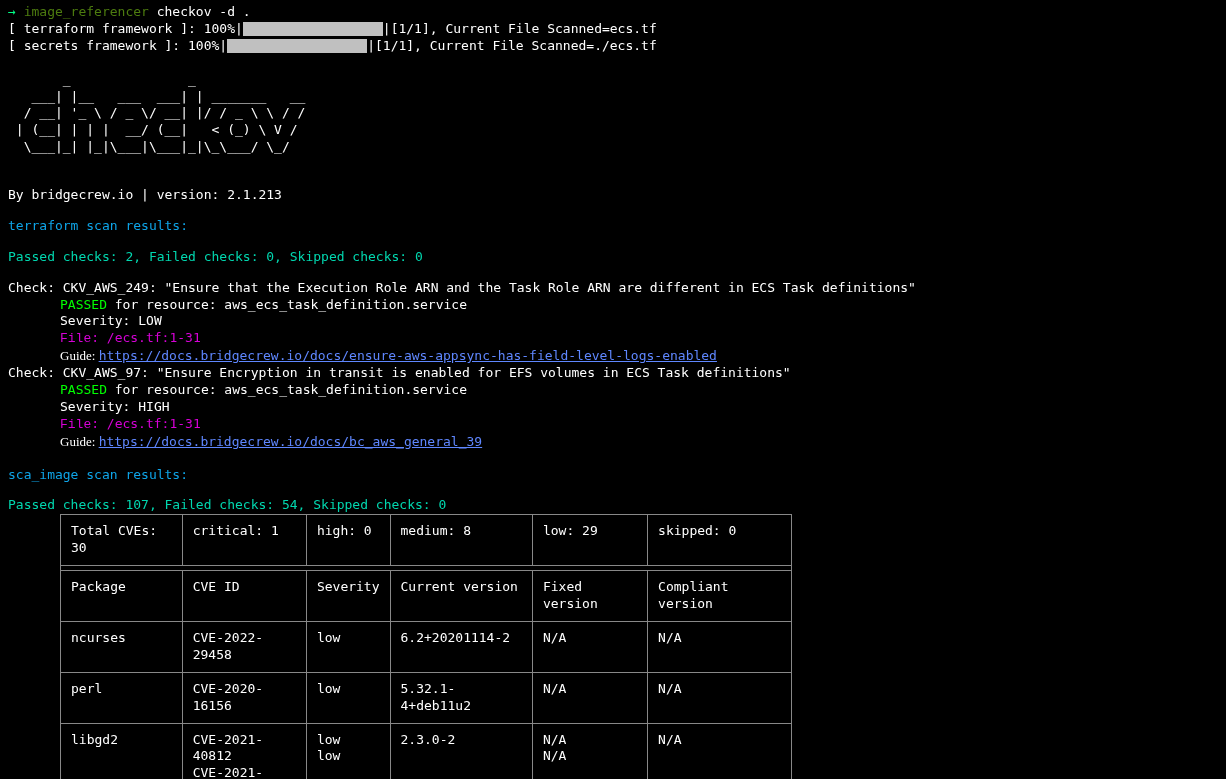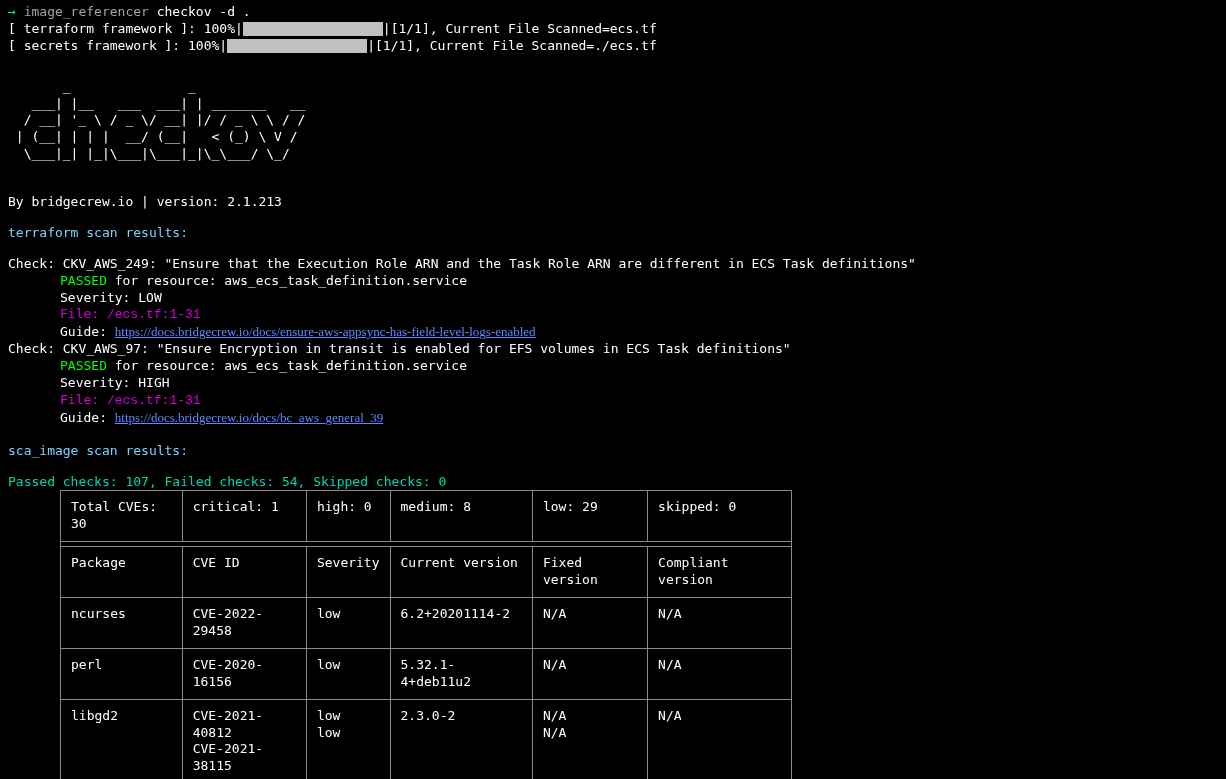--- a/index.html
+++ b/index.html
@@ -6,38 +6,38 @@
     body {
       background: #000;
       color: #fff;
       font-family: 'Menlo', 'Monaco', 'Consolas', monospace;
       font-size: 13px;
       line-height: 1.3;
       padding: 4px 8px;
       width: 1226px;
     }
     .prompt-arrow { color: #00ff87; }
-    .prompt-path { color: #a3a3a3; }
+    .prompt-path { color: #4d7c0f; }
     .cmd { color: #fff; }
     .progress-line { color: #fff; }
     .progress-bar { background: #c0c0c0; color: #c0c0c0; display: inline-block; width: 140px; height: 14px; vertical-align: middle; }
-    .ascii-logo { color: #fff; white-space: pre; margin-top: 24px; margin-bottom: 14px; }
+    .ascii-logo { color: #fff; white-space: pre; margin-top: 17px; margin-bottom: 14px; }
     .byline { color: #fff; }
-    .section-header { color: #7dd3fc; margin-top: 14px; }
+    .section-header { color: #0ea5e9; margin-top: 14px; }
     .summary { color: #00d7af; margin-top: 14px; }
     .check-line { color: #fff; margin-top: 14px; }
     .check-line.nogap { margin-top: 0; }
     .indent { padding-left: 52px; }
     .passed { color: #00ff00; }
     .resource { color: #fff; }
     .severity { color: #fff; }
-    .file-label { color: #d700d7; }
-    .file-path { color: #d700d7; font-family: Liberation Mono, monospace; }
-    .guide-label { color: #fff; }
-    .guide-link { color: #5f87ff; text-decoration: underline; font-family: Liberation Serif, serif; }
+    .file-label { color: #d700d7; font-family: Liberation Mono, monospace; }
+    .file-path { color: #d700d7; }
+    .guide-label { color: #fff; font-family: Liberation Serif, serif; }
+    .guide-link { color: #5f87ff; text-decoration: underline; }
     .cve-header { color: #fff; padding-left: 52px; margin-top: 14px; margin-bottom: 8px; }
     table {
       border-collapse: collapse;
       margin-left: 52px;
       width: 732px;
     }
     table td {
       border: 1px solid #888;
       padding: 8px 10px;
       color: #fff;
@@ -68,20 +68,21 @@
    ___| |__   ___  ___| | _______   __
   / __| '_ \ / _ \/ __| |/ / _ \ \ / /
  | (__| | | |  __/ (__|   &lt; (_) \ V / 
   \___|_| |_|\___|\___|_|\_\___/ \_/  
                                       </pre>
 
   <div class="byline">By bridgecrew.io | version: 2.1.213</div>
 
   <div class="section-header">terraform scan results:</div>
 
+  <div class="summary">Passed checks: 2, Failed checks: 0, Skipped checks: 0</div>
 
   <div class="check-line">Check: CKV_AWS_249: "Ensure that the Execution Role ARN and the Task Role ARN are different in ECS Task definitions"</div>
   <div class="indent">
     <span class="passed">PASSED</span><span class="resource"> for resource: aws_ecs_task_definition.service</span>
   </div>
   <div class="indent severity">Severity: LOW</div>
   <div class="indent">
     <span class="file-label">File: </span><span class="file-path">/ecs.tf:1-31</span>
   </div>
   <div class="indent">

